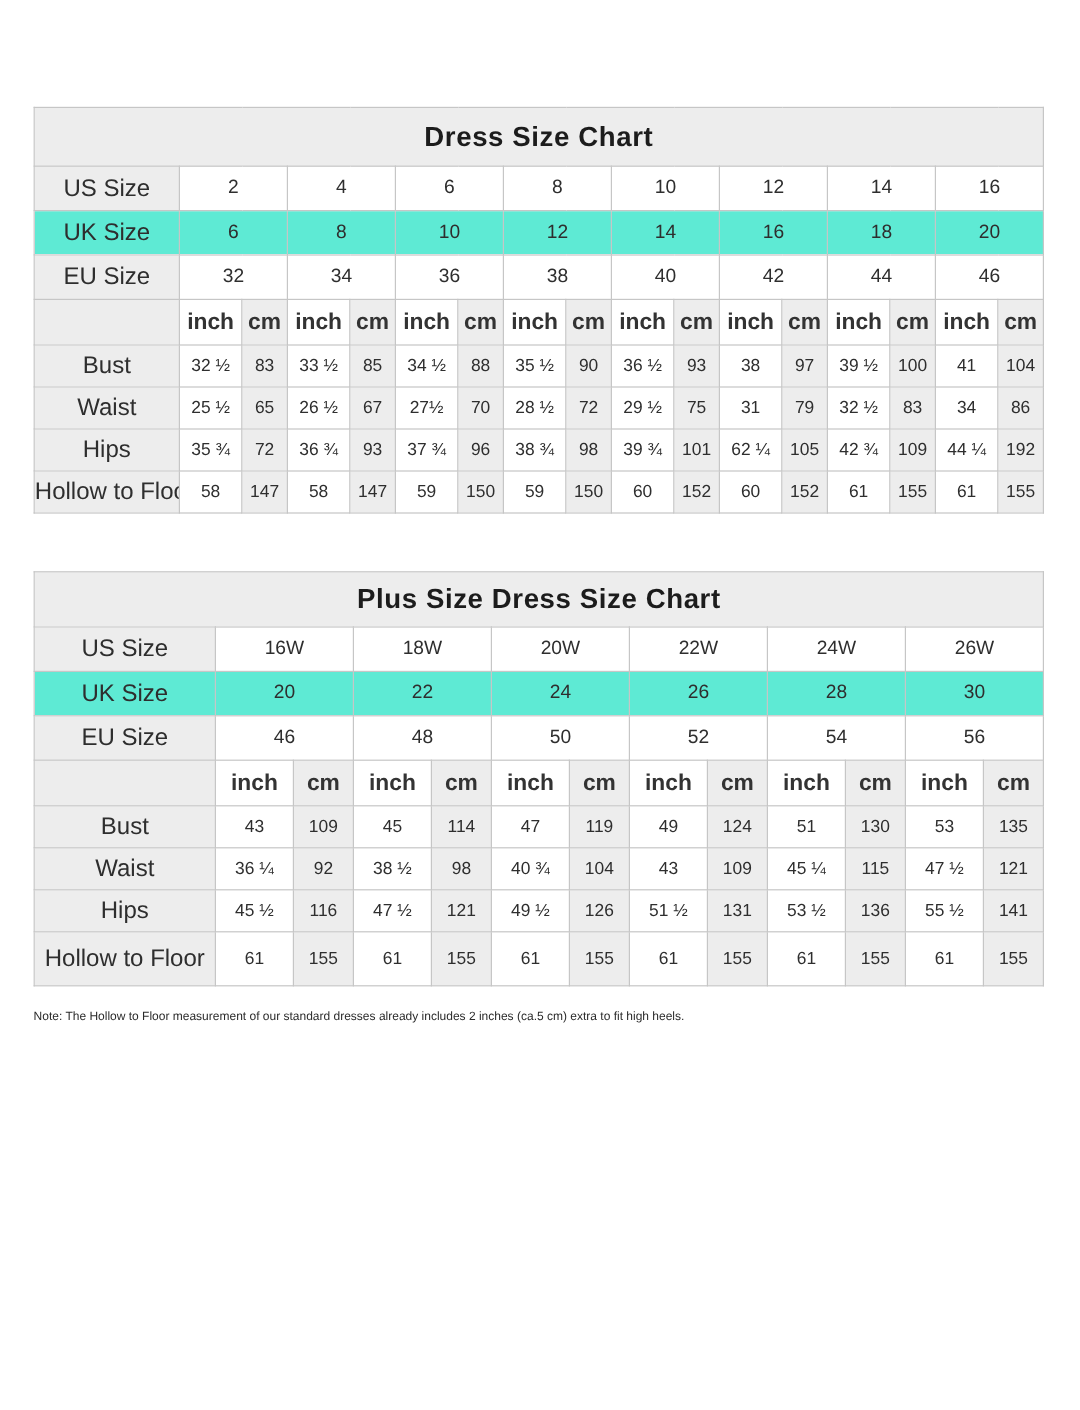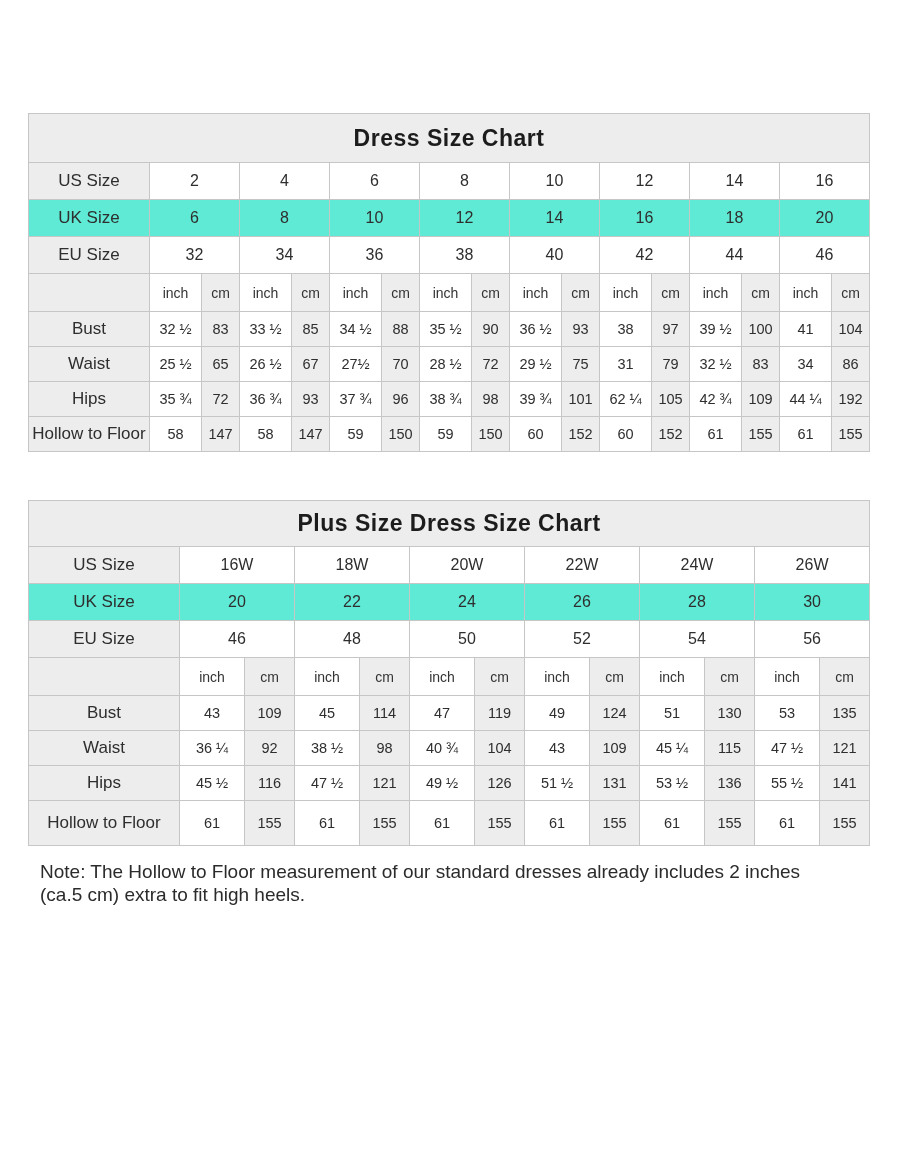--- a/index.html
+++ b/index.html
@@ -1,21 +1,21 @@
 <!DOCTYPE html>
 <html><head>
 <meta charset="utf-8">
 <style>
   html,body{margin:0;padding:0;background:#ffffff;}
   body{
     width:900px;height:1175px;overflow:hidden;
     font-family:"Liberation Sans",sans-serif;
     color:#2e2e2e;
   }
-  .sheet{padding:113px 0 0 28px;}
+  .sheet{padding:89px 0 0 28px;}
 
   table.size-chart{
     border-collapse:collapse;
     table-layout:fixed;
     width:841px;
     background:#ffffff;
   }
   table.size-chart td{
     border:1px solid #c6c6c6;
     text-align:center;
@@ -24,24 +24,24 @@
     overflow:hidden;
     white-space:nowrap;
   }
   td.title-cell{
     background:#ededed;
     font-size:23px;
     font-weight:bold;
     color:#1c1c1c;
     letter-spacing:0.5px;
   }
-  td.lab{background:#ededed;font-size:17px;}
+  td.lab{background:#ededed;font-size:20px;}
   tr.shaded td{background:#5eead4;}
   td.size-val{font-size:16px;}
-  td.unit{font-size:14px;color:#333;}
+  td.unit{font-size:19px;color:#333;font-weight:bold;}
   td.cmc{background:#ededed;}
   td.meas{font-size:14.5px;}
 
   
   table.t-std col.c-lab{width:121px;}
   table.t-std col.c-inch{width:52px;}
   table.t-std col.c-cm{width:38px;}
   table.t-std tr.r-title{height:49px;}
   table.t-std tr.r-size{height:37px;}
   table.t-std tr.r-unit{height:38px;}
@@ -53,22 +53,22 @@
   table.t-plus col.c-inch{width:65px;}
   table.t-plus col.c-cm{width:50px;}
   table.t-plus tr.r-title{height:46px;}
   table.t-plus tr.r-size{height:37px;}
   table.t-plus tr.r-unit{height:38px;}
   table.t-plus tr.r-meas{height:35px;}
   table.t-plus tr.r-meas:last-child{height:45px;}
 
   .notes{margin-top:14px;width:822px;}
   .notes p{
-    margin:12px;
-    font-size:19px;
+    margin:0;
+    font-size:10px;
     line-height:23px;
     color:#2b2b2b;
   }
   .notes p + p{margin-top:0;}
 </style>
 </head>
 <body>
 
 <div class="sheet">
 

